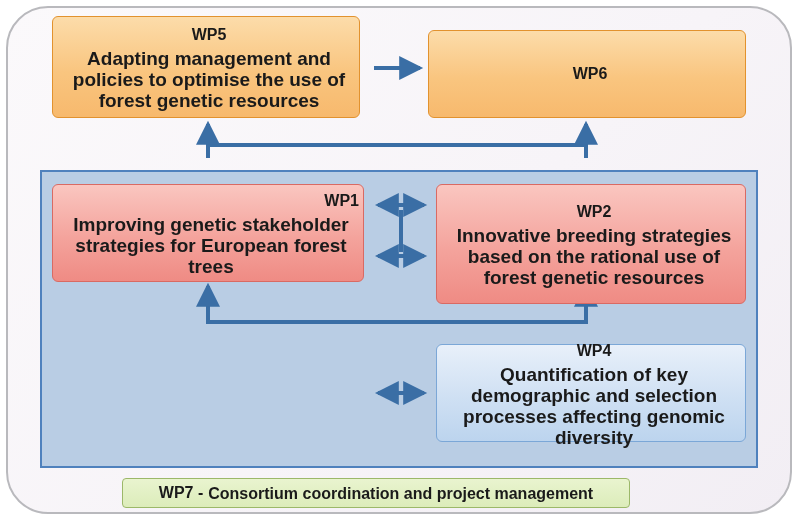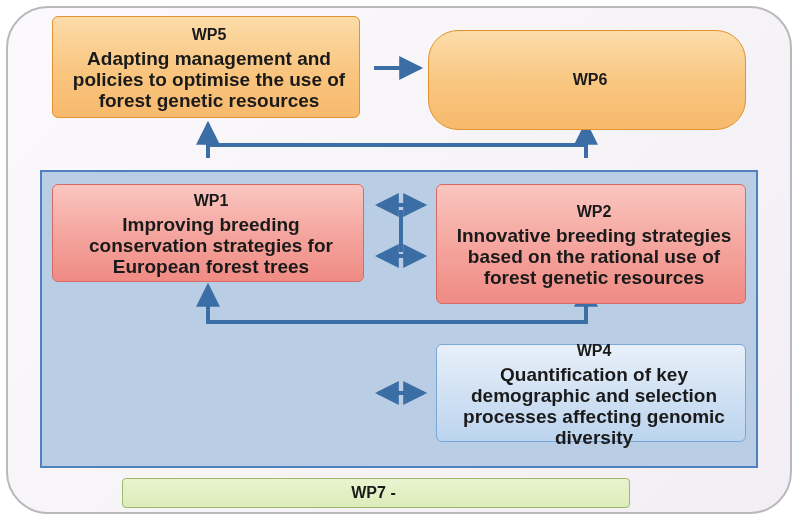--- a/index.html
+++ b/index.html
@@ -92,22 +92,22 @@
   .green .wp-title {
     margin-bottom: 0;
     margin-right: 5px;
   }
   .green .wp-desc {
     font-weight: bold;
     font-size: 16px;
   }
   
   #wp5 { left: 52px;  top: 16px;  width: 308px; height: 102px; }
-  #wp6 { left: 428px; top: 30px;  width: 318px; height: 100px; border-radius: 30px;  }
-  #wp1 { left: 52px;  top: 184px; width: 312px; height: 98px;  }
+  #wp6 { left: 428px; top: 30px;  width: 318px; height: 88px;  }
+  #wp1 { left: 52px;  top: 184px; width: 312px; height: 98px; align-items: flex-end;  }
   #wp2 { left: 436px; top: 184px; width: 310px; height: 120px;  }
   #wp3 { left: 52px;  top: 344px; width: 312px; height: 98px;  }
   #wp4 { left: 436px; top: 344px; width: 310px; height: 98px;  }
   #wp7 { left: 122px; top: 478px; width: 508px; height: 30px; }
 
   .connector-svg {
     position: absolute;
     left: 0; top: 0;
     width: 804px;
     height: 522px;
@@ -158,31 +158,32 @@
     <div class="wp-title">WP5</div>
     <div class="wp-desc">Adapting management and policies to optimise the use of forest genetic resources</div>
   </div>
 
   <div class="wp-box orange" id="wp6">
     <div class="wp-title">WP6</div>
   </div>
 
   <div class="wp-box red" id="wp1">
     <div class="wp-title">WP1</div>
-    <div class="wp-desc">Improving breeding conservation strategies for European forest trees</div>
+    <div class="wp-desc">Improving genetic stakeholder strategies for European forest trees</div>
   </div>
 
   <div class="wp-box red" id="wp2">
     <div class="wp-title">WP2</div>
     <div class="wp-desc">Innovative breeding strategies based on the rational use of forest genetic resources</div>
   </div>
 
 
   <div class="wp-box blue" id="wp4">
     <div class="wp-title">WP4</div>
     <div class="wp-desc">Quantification of key demographic and selection processes affecting genomic diversity</div>
   </div>
 
   <div class="wp-box green" id="wp7">
     <div class="wp-title">WP7 -</div>
+    <div class="wp-desc">Consortium coordination and project management</div>
   </div>
 
 </div>
 
 </body></html>

